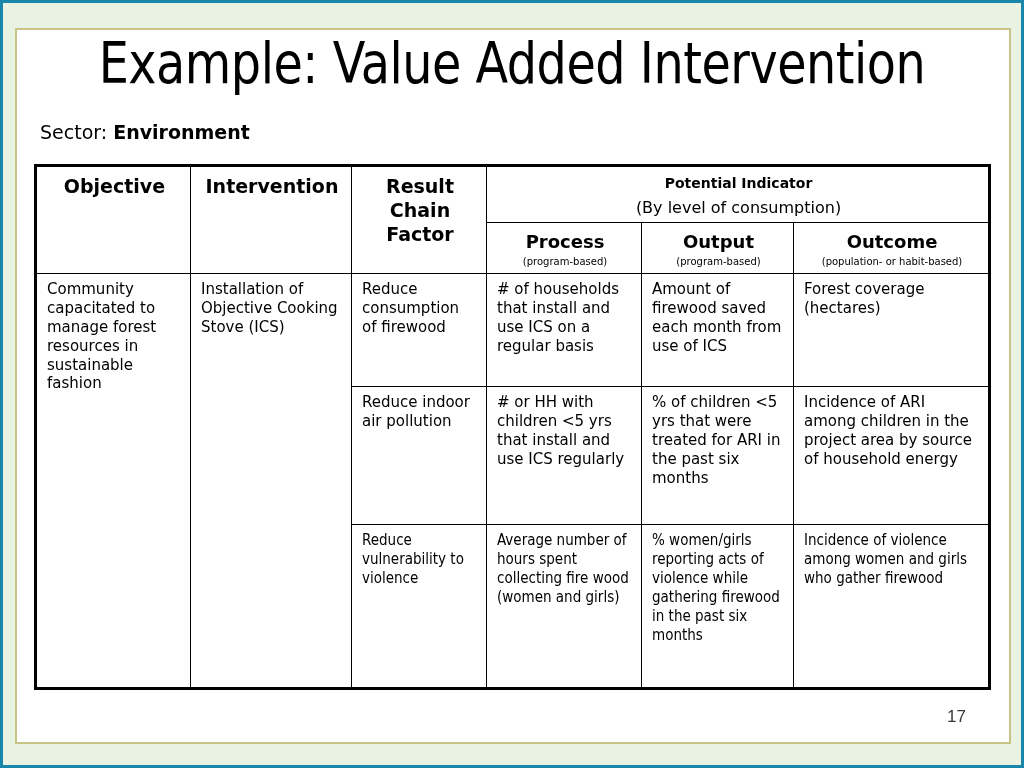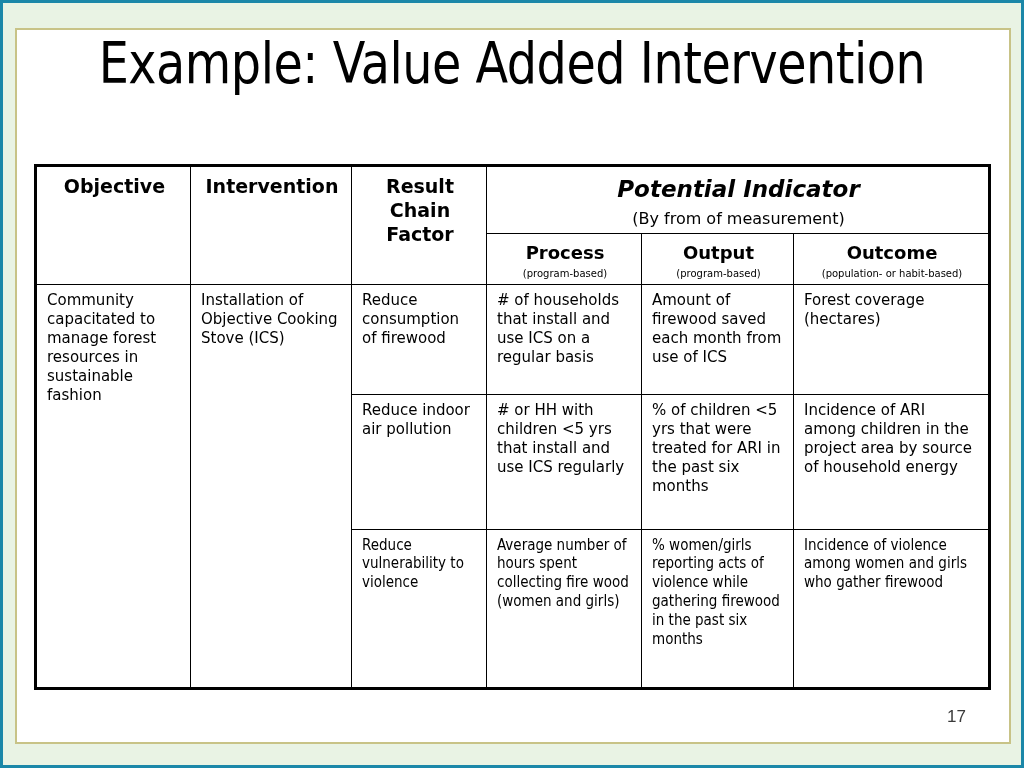--- a/index.html
+++ b/index.html
@@ -118,24 +118,23 @@
     font-weight: 700;
     vertical-align: top;
   }
   th.h-objective  { width: 155px; }
   th.h-intervention { width: 161px; }
   th.h-resultchain  { width: 135px; }
   th.h-potential    { }
   th.rc-stack { line-height: 1.32; }
 
   th.h-potential .pi-title {
-    font-size: 23px;
-    font-weight: 700;
-    display: block;
-    font-style: italic;
+    font-size: 14px;
+    font-weight: 700;
+    display: block;
   }
   th.h-potential .pi-sub {
     display: block;
     font-size: 16px;
     font-weight: 400;
     margin-top: 5px;
   }
 
   th.sub { padding-top: 7px; padding-bottom: 4px; }
   th.sub .sub-title {
@@ -205,20 +204,24 @@
 
   <div class="frame-teal"></div>
   <div class="frame-green"></div>
   <div class="frame-olive"></div>
   <div class="frame-inner-white"></div>
 
   <div id="content">
 
     <div id="page-title">Example: Value Added Intervention</div>
 
+    <div id="sector-line">
+      <span class="sector-label">Sector:</span>
+      <span class="sector-value">Environment</span>
+    </div>
 
     <table id="matrix">
       <colgroup>
         <col style="width:155px">
         <col style="width:161px">
         <col style="width:135px">
         <col style="width:155px">
         <col style="width:152px">
         <col style="width:196px">
       </colgroup>
@@ -226,21 +229,21 @@
         <tr>
           <th class="h-objective" rowspan="2">Objective</th>
           <th class="h-intervention" rowspan="2">Intervention</th>
           <th class="h-resultchain rc-stack" rowspan="2">
             <span>Result</span><br>
             <span>Chain</span><br>
             <span>Factor</span>
           </th>
           <th class="h-potential" colspan="3">
             <span class="pi-title">Potential Indicator</span>
-            <span class="pi-sub">(By from of measurement)</span>
+            <span class="pi-sub">(By level of consumption)</span>
           </th>
         </tr>
         <tr>
           <th class="sub">
             <span class="sub-title">Process</span>
             <span class="sub-note">(program-based)</span>
           </th>
           <th class="sub">
             <span class="sub-title">Output</span>
             <span class="sub-note">(program-based)</span>

